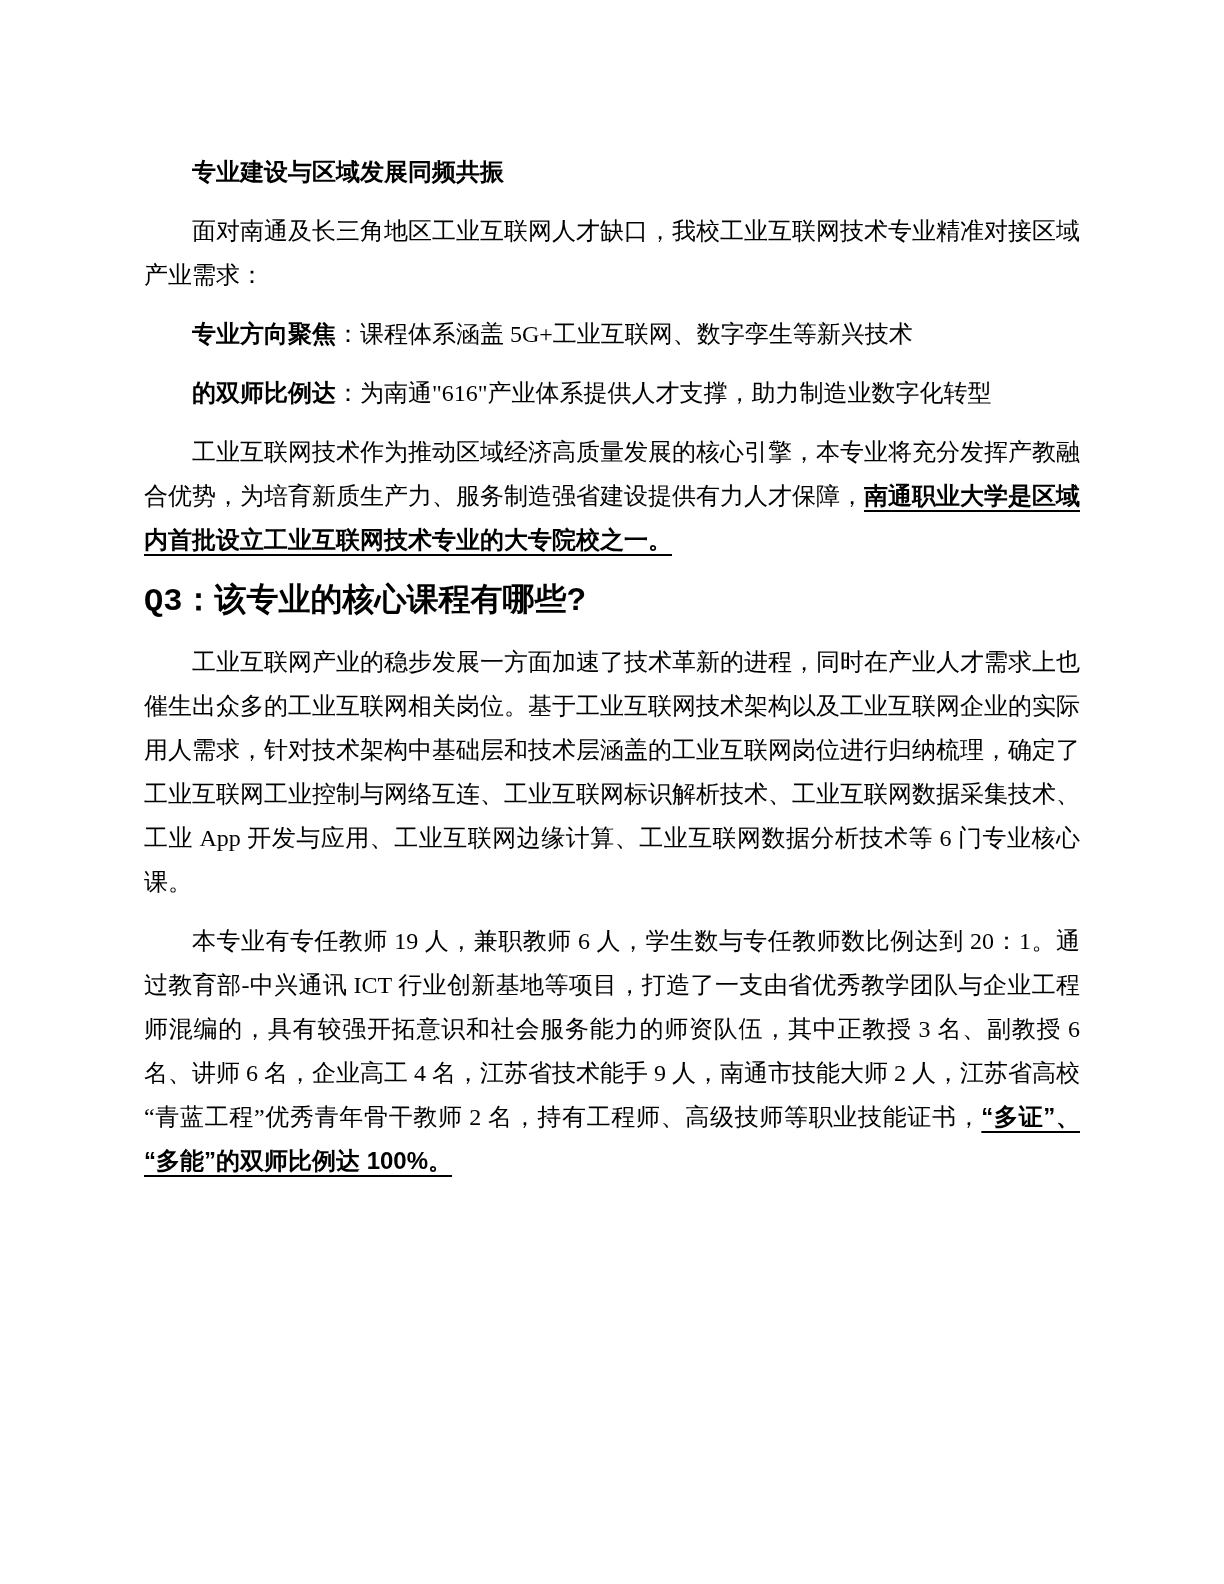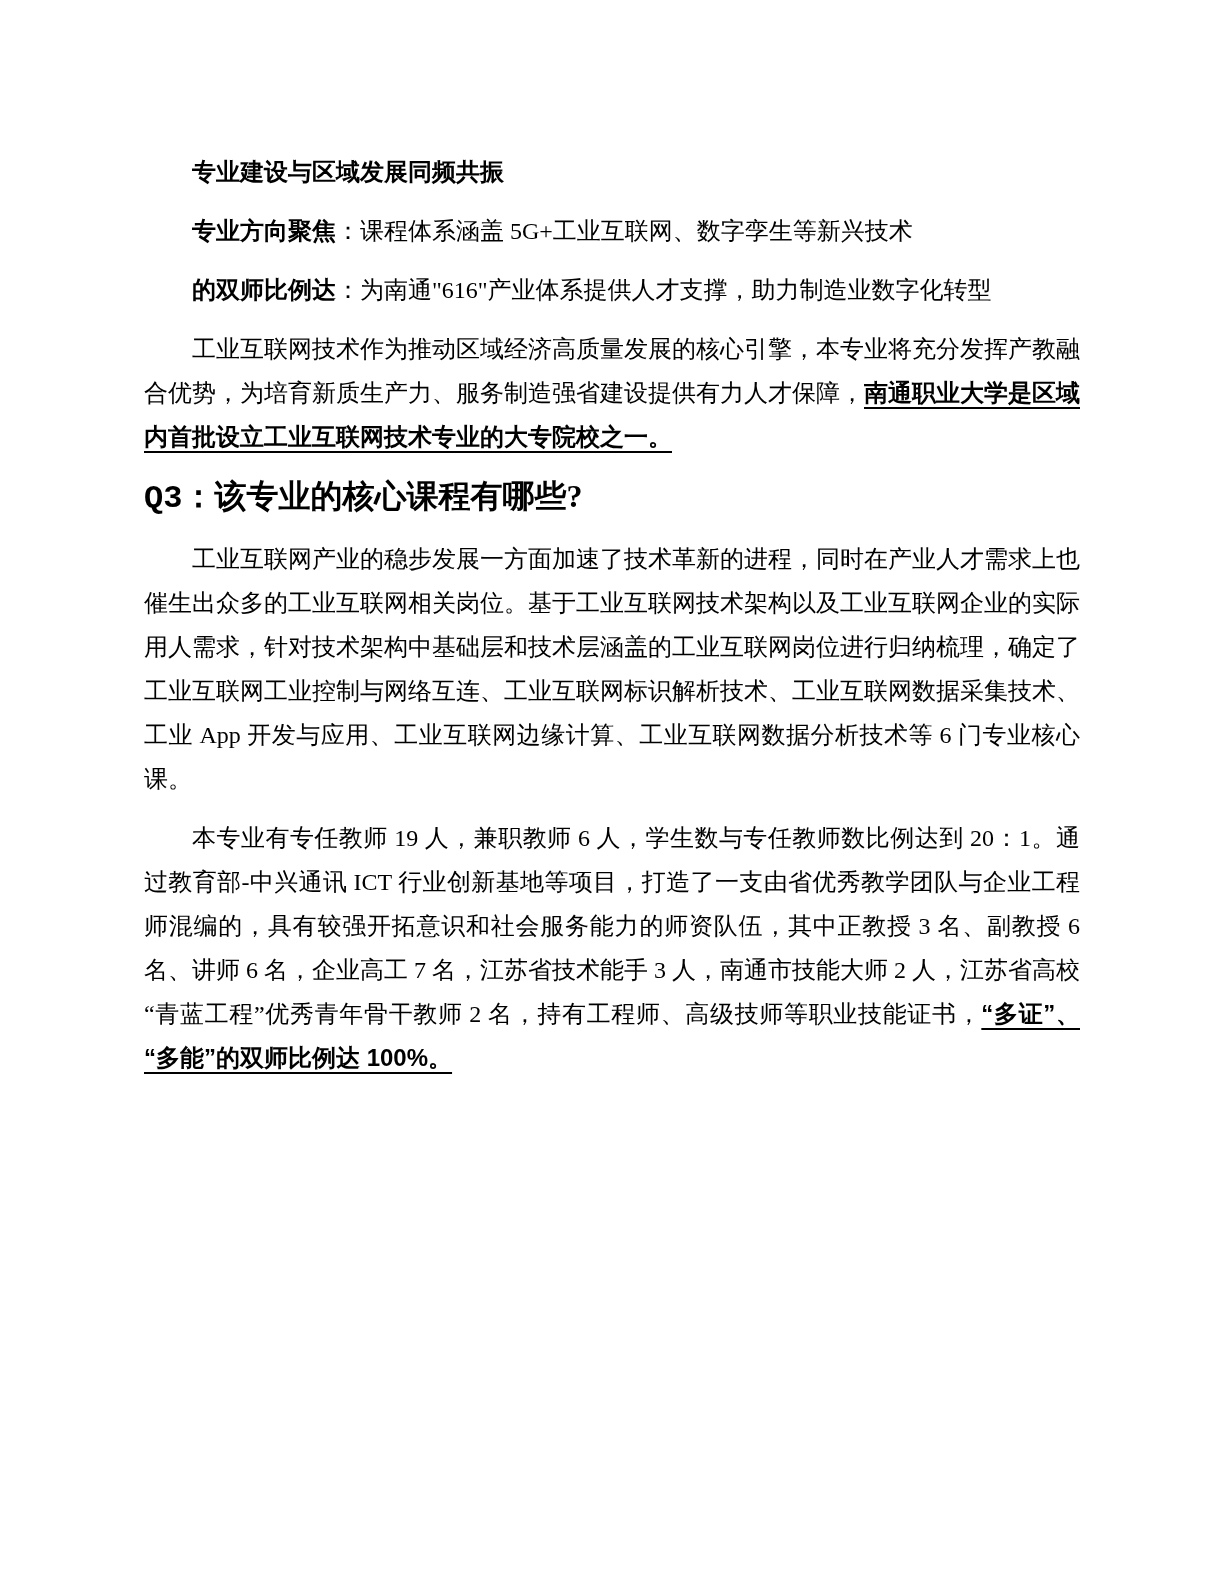--- a/index.html
+++ b/index.html
@@ -46,33 +46,36 @@
     margin: 6px 0 16px 0;
     font-size: 32px;
     line-height: 44px;
     font-weight: 700;
     text-indent: 0;
   }
   h2.question .q-num {
     font-family: Liberation Mono, monospace;
   }
   h2.question .q-text {
-    font-family: Liberation Serif, serif;
+    font-family: Liberation Sans, sans-serif;
   }
 </style>
 </head>
 <body>
 
 <div class="page">
   <div class="content">
 
     <p class="para hei">
       <span>专业建设与区域发展同频共振</span>
     </p>
 
+    <p class="para">
+      <span>面对南通及长三角地区工业互联网人才缺口，我校工业互联网技术专业精准对接区域产业需求：</span>
+    </p>
 
 
 
     <p class="para">
       <span class="hei">专业方向聚焦</span><span>：课程体系涵盖 5G+工业互联网、数字孪生等新兴技术</span>
     </p>
 
     <p class="para">
       <span class="hei">的双师比例达</span><span>：为南通"616"产业体系提供人才支撑，助力制造业数字化转型</span>
     </p>
@@ -84,17 +87,17 @@
     <h2 class="question">
       <span class="q-num">Q3：</span><span class="q-text">该专业的核心课程有哪些?</span>
     </h2>
 
     <p class="para">
       <span>工业互联网产业的稳步发展一方面加速了技术革新的进程，同时在产业人才需求上也催生出众多的工业互联网相关岗位。基于工业互联网技术架构以及工业互联网企业的实际用人需求，针对技术架构中基础层和技术层涵盖的工业互联网岗位进行归纳梳理，确定了工业互联网工业控制与网络互连、工业互联网标识解析技术、工业互联网数据采集技术、工业 App 开发与应用、工业互联网边缘计算、工业互联网数据分析技术等 6 门专业核心课。</span>
     </p>
 
 
     <p class="para">
-      <span>本专业有专任教师 19 人，兼职教师 6 人，学生数与专任教师数比例达到 20：1。通过教育部-中兴通讯 ICT 行业创新基地等项目，打造了一支由省优秀教学团队与企业工程师混编的，具有较强开拓意识和社会服务能力的师资队伍，其中正教授 3 名、副教授 6 名、讲师 6 名，企业高工 7 名，江苏省技术能手 3 人，南通市技能大师 2 人，江苏省高校“青蓝工程”优秀青年骨干教师 2 名，持有工程师、高级技师等职业技能证书，</span><span class="em-underline">“多证”、“多能”的双师比例达 100%。</span>
+      <span>本专业有专任教师 19 人，兼职教师 6 人，学生数与专任教师数比例达到 20：1。通过教育部-中兴通讯 ICT 行业创新基地等项目，打造了一支由省优秀教学团队与企业工程师混编的，具有较强开拓意识和社会服务能力的师资队伍，其中正教授 3 名、副教授 6 名、讲师 6 名，企业高工 4 名，江苏省技术能手 9 人，南通市技能大师 2 人，江苏省高校“青蓝工程”优秀青年骨干教师 2 名，持有工程师、高级技师等职业技能证书，</span><span class="em-underline">“多证”、“多能”的双师比例达 100%。</span>
     </p>
 
   </div>
 </div>
 
 </body></html>

